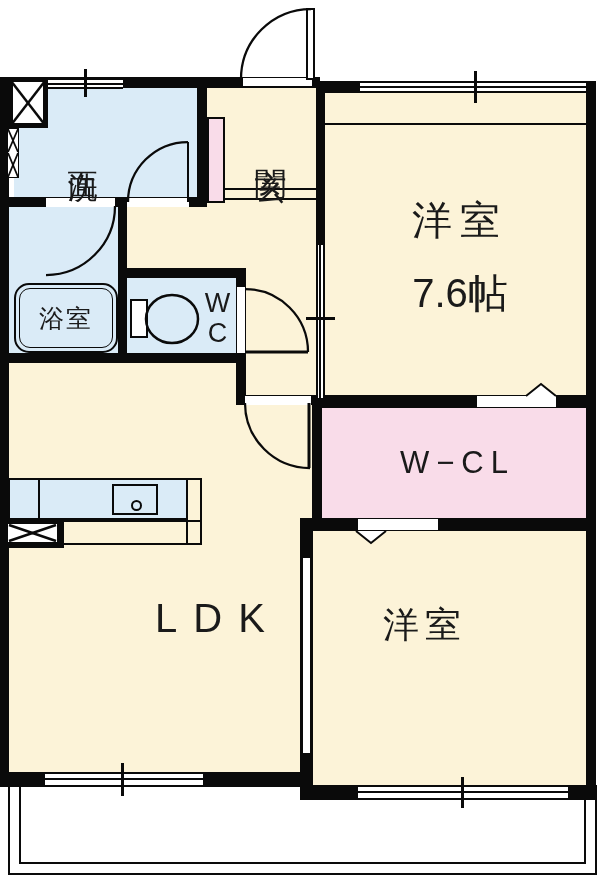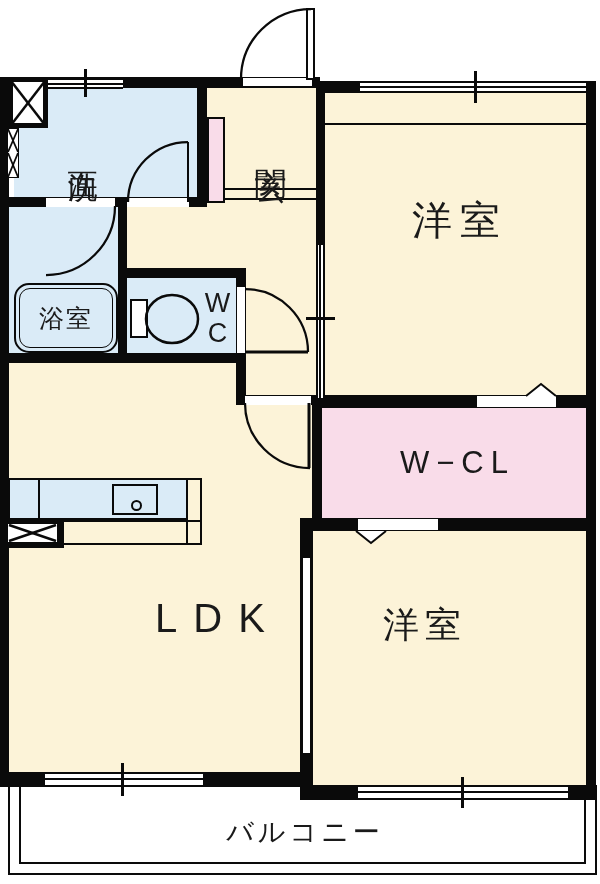--- a/index.html
+++ b/index.html
@@ -148,18 +148,18 @@
     <path d="M 526 396 L 541 384 L 556 396" fill="#ffffff" stroke="#0a0a0a" stroke-width="2"></path>
     <path d="M 356 531 L 371 543 L 386 531" fill="#ffffff" stroke="#0a0a0a" stroke-width="2"></path>
 
     <ellipse cx="172" cy="319" rx="26" ry="24" fill="none" stroke="#0a0a0a" stroke-width="2.5"></ellipse>
   </svg>
 
   <div class="label vtext" style="left:62px;top:102px;width:40px;height:92px;font-size:30px;">洗面</div>
   <div class="label vtext" style="left:251px;top:96px;width:40px;height:96px;font-size:32px;">玄関</div>
   <div class="label vtext" style="left:198px;top:280px;width:38px;height:76px;font-size:27px;">WC</div>
   <div class="label" style="left:345px;top:194px;width:230px;height:52px;font-size:40px;letter-spacing:8px;">洋室</div>
+  <div class="label" style="left:345px;top:267px;width:230px;height:52px;font-size:40px;">7.6帖</div>
   <div class="label" style="left:350px;top:442px;width:215px;height:42px;font-size:31px;letter-spacing:7px;">W−CL</div>
   <div class="label" style="left:118px;top:592px;width:200px;height:52px;font-size:40px;letter-spacing:16px;">LDK</div>
   <div class="label" style="left:330px;top:601px;width:190px;height:48px;font-size:36px;letter-spacing:6px;">洋室</div>
-  <div class="label" style="left:145px;top:812px;width:320px;height:40px;font-size:27px;letter-spacing:4px;z-index:61;">バルコニー</div>
 
 </div>
 
 </body></html>

